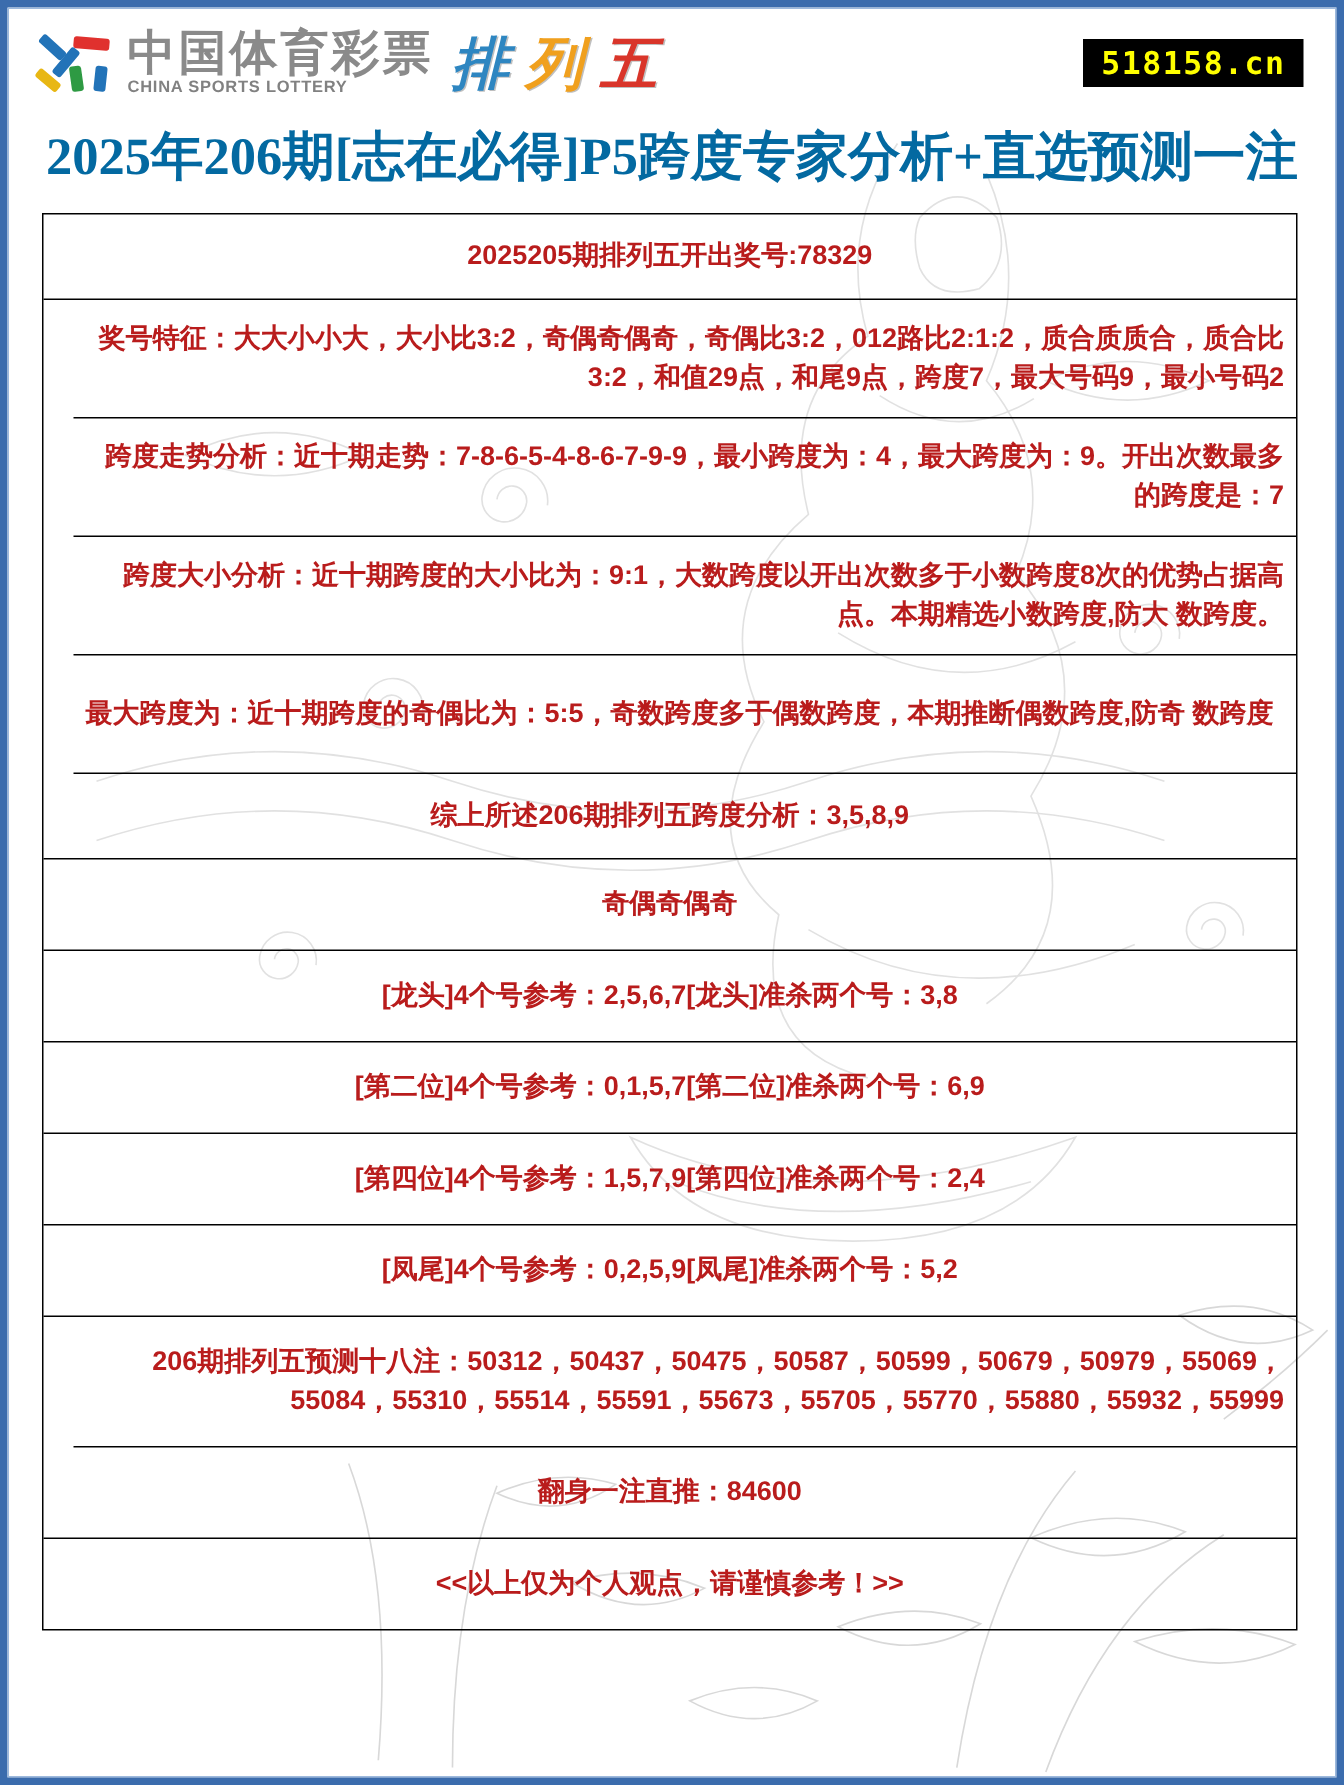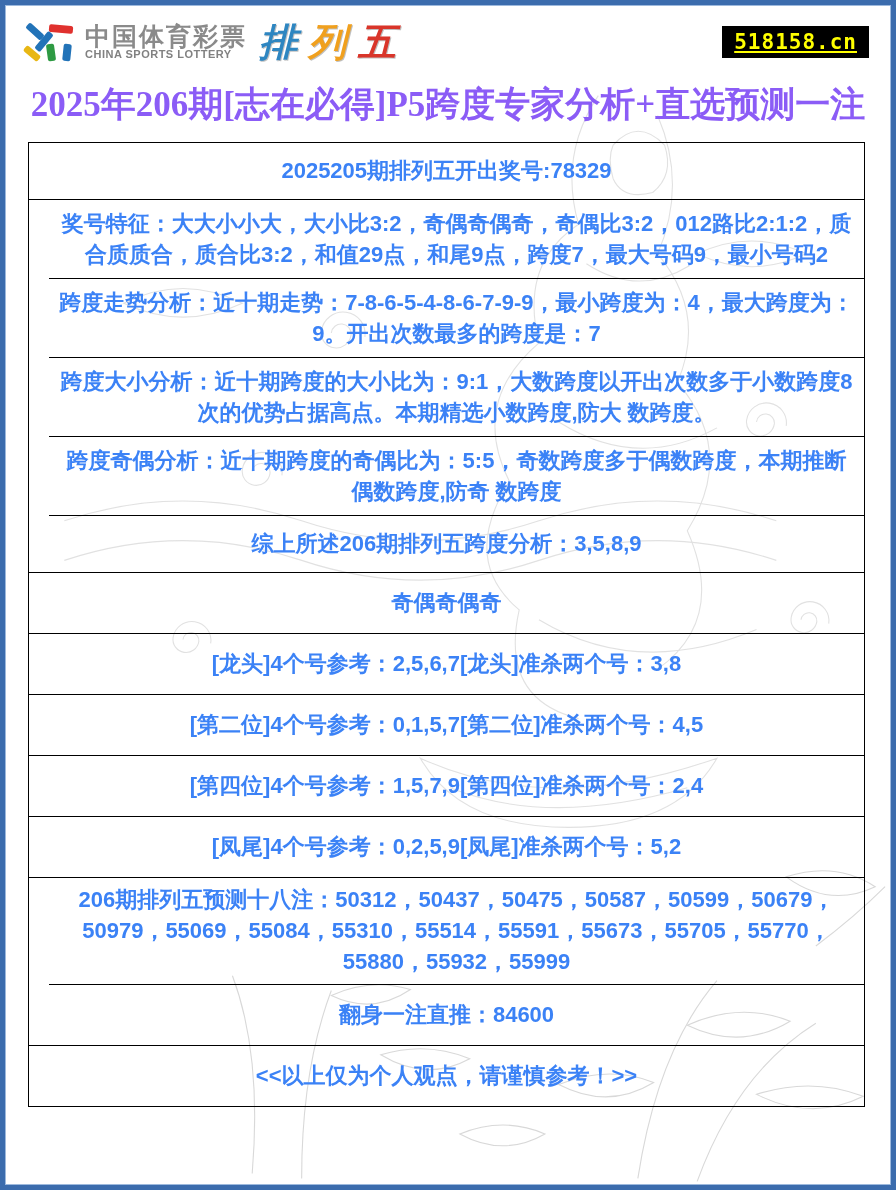--- a/index.html
+++ b/index.html
@@ -21,43 +21,43 @@
   .logo{display:flex;align-items:center;}
   .logo-mark{position:relative;width:54px;height:48px;margin-right:10px;}
   .logo-mark i{position:absolute;display:block;border-radius:2px;}
   .bar-blue-a{width:20px;height:7px;background:#2273b8;transform:rotate(42deg);left:4px;top:10px;}
   .bar-red{width:24px;height:8px;background:#e0312e;transform:rotate(5deg);left:28px;top:7px;}
   .bar-blue-b{width:22px;height:7px;background:#2273b8;transform:rotate(-50deg);left:12px;top:20px;}
   .bar-yellow{width:18px;height:7px;background:#e8b714;transform:rotate(40deg);left:2px;top:32px;}
   .bar-green{width:8px;height:17px;background:#2e9a43;transform:rotate(-8deg);left:26px;top:26px;}
   .bar-blue-c{width:8px;height:17px;background:#2273b8;transform:rotate(6deg);left:42px;top:26px;}
   .logo-text{line-height:1.05;margin-right:12px;}
-  .logo-cn{font-size:25px;color:#8a8a8a;letter-spacing:2px;font-weight:bold;}
+  .logo-cn{font-size:32px;color:#8a8a8a;letter-spacing:2px;font-weight:bold;}
   .logo-en{font-size:11px;color:#818181;font-weight:bold;letter-spacing:.5px;}
   .brand{font-size:38px;font-weight:bold;font-style:italic;letter-spacing:1px;
          font-family:Liberation Serif, serif;text-shadow:1px 1px 0 rgba(0,0,0,.25);}
   .brand .b1{color:#2e86c1;}
   .brand .b2{color:#f0a01e;}
   .brand .b3{color:#d9352a;}
   .badge{background:#000;color:#ffff00;font-family:"DejaVu Sans Mono", monospace;
-         font-weight:bold;font-size:21px;padding:4px 12px;letter-spacing:1px;text-decoration:underline;}
+         font-weight:bold;font-size:21px;padding:4px 12px;letter-spacing:1px;}
 
   
   .title{position:relative;z-index:2;margin:8px 8px 14px;text-align:center;
          font-family:"Liberation Serif", serif;font-weight:bold;
-         font-size:35px;color:#8b5cf6;white-space:nowrap;}
+         font-size:35px;color:#0369a1;white-space:nowrap;}
 
   
   .board{position:relative;z-index:2;margin:0 26px 0 23px;border:1px solid #000;}
   .row{display:flex;align-items:center;border-bottom:1px solid #000;
-       padding:6px 8px;font-size:22px;font-weight:bold;color:#3b82f6;line-height:1.42;
+       padding:6px 8px;font-size:18px;font-weight:bold;color:#b91c1c;line-height:1.42;
        min-height:48px;box-sizing:content-box;}
   .row:last-child{border-bottom:none;}
   .row.c{justify-content:center;text-align:center;}
-  .row.l{justify-content:flex-start;text-align:center;margin-left:20px;}
+  .row.l{justify-content:flex-start;text-align:right;margin-left:20px;}
   .row.tall{min-height:66px;}
   .row.taller{min-height:74px;}
   .row.short{min-height:44px;}
 </style>
 </head>
 <body>
 
 <div class="page">
 
   <svg class="bg-art" viewBox="0 0 896 1190" fill="none" stroke="#bdbdbd" stroke-width="1.1" opacity="0.45">
@@ -120,25 +120,25 @@
     <div class="badge">518158.cn</div>
   </div>
 
   <div class="title">2025年206期[志在必得]P5跨度专家分析+直选预测一注</div>
 
   <div class="board">
     <div class="row c short">2025205期排列五开出奖号:78329</div>
     <div class="row l tall">奖号特征：大大小小大，大小比3:2，奇偶奇偶奇，奇偶比3:2，012路比2:1:2，质合质质合，质合比3:2，和值29点，和尾9点，跨度7，最大号码9，最小号码2</div>
     <div class="row l tall">跨度走势分析：近十期走势：7-8-6-5-4-8-6-7-9-9，最小跨度为：4，最大跨度为：9。开出次数最多的跨度是：7</div>
     <div class="row l tall">跨度大小分析：近十期跨度的大小比为：9:1，大数跨度以开出次数多于小数跨度8次的优势占据高点。本期精选小数跨度,防大 数跨度。</div>
-    <div class="row l tall">跨度奇偶分析：近十期跨度的奇偶比为：5:5，奇数跨度多于偶数跨度，本期推断偶数跨度,防奇 数跨度</div>
+    <div class="row l tall">最大跨度为：近十期跨度的奇偶比为：5:5，奇数跨度多于偶数跨度，本期推断偶数跨度,防奇 数跨度</div>
     <div class="row c short">综上所述206期排列五跨度分析：3,5,8,9</div>
     <div class="row c">奇偶奇偶奇</div>
     <div class="row c">[龙头]4个号参考：2,5,6,7[龙头]准杀两个号：3,8</div>
-    <div class="row c">[第二位]4个号参考：0,1,5,7[第二位]准杀两个号：4,5</div>
+    <div class="row c">[第二位]4个号参考：0,1,5,7[第二位]准杀两个号：6,9</div>
     <div class="row c">[第四位]4个号参考：1,5,7,9[第四位]准杀两个号：2,4</div>
     <div class="row c">[凤尾]4个号参考：0,2,5,9[凤尾]准杀两个号：5,2</div>
     <div class="row l taller">206期排列五预测十八注：50312，50437，50475，50587，50599，50679，50979，55069，55084，55310，55514，55591，55673，55705，55770，55880，55932，55999</div>
     <div class="row c">翻身一注直推：84600</div>
     <div class="row c">&lt;&lt;以上仅为个人观点，请谨慎参考！&gt;&gt;</div>
   </div>
 
 </div>
 
 </body></html>

